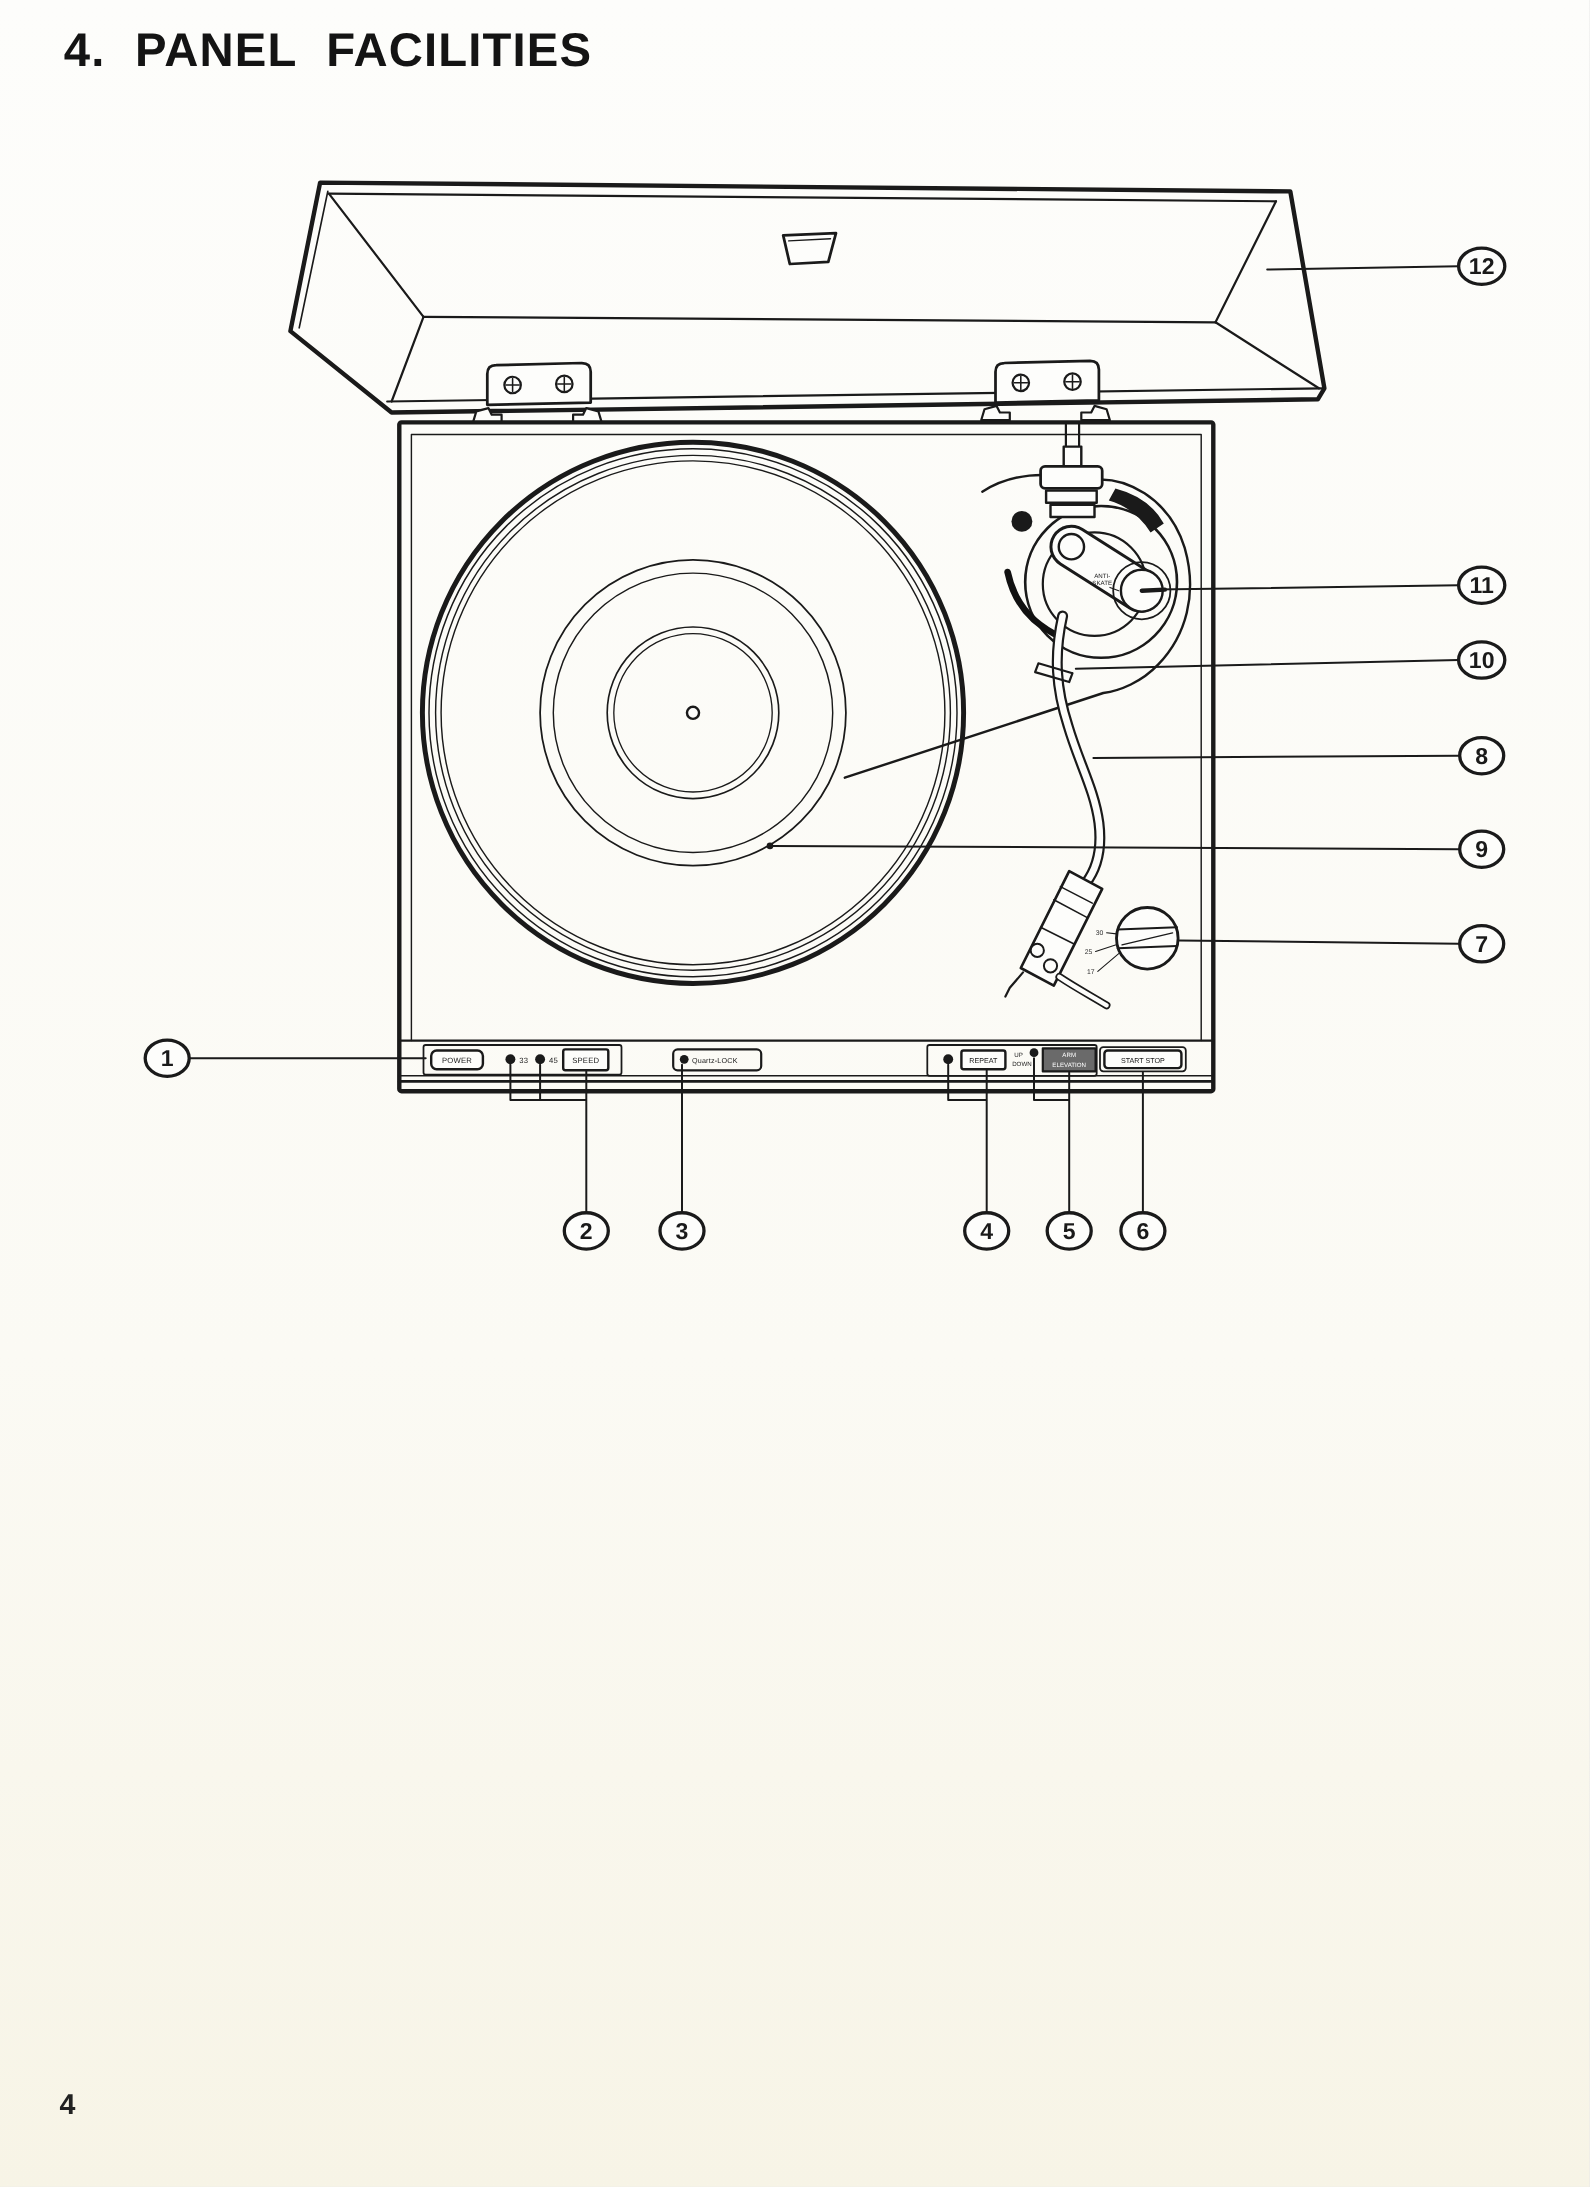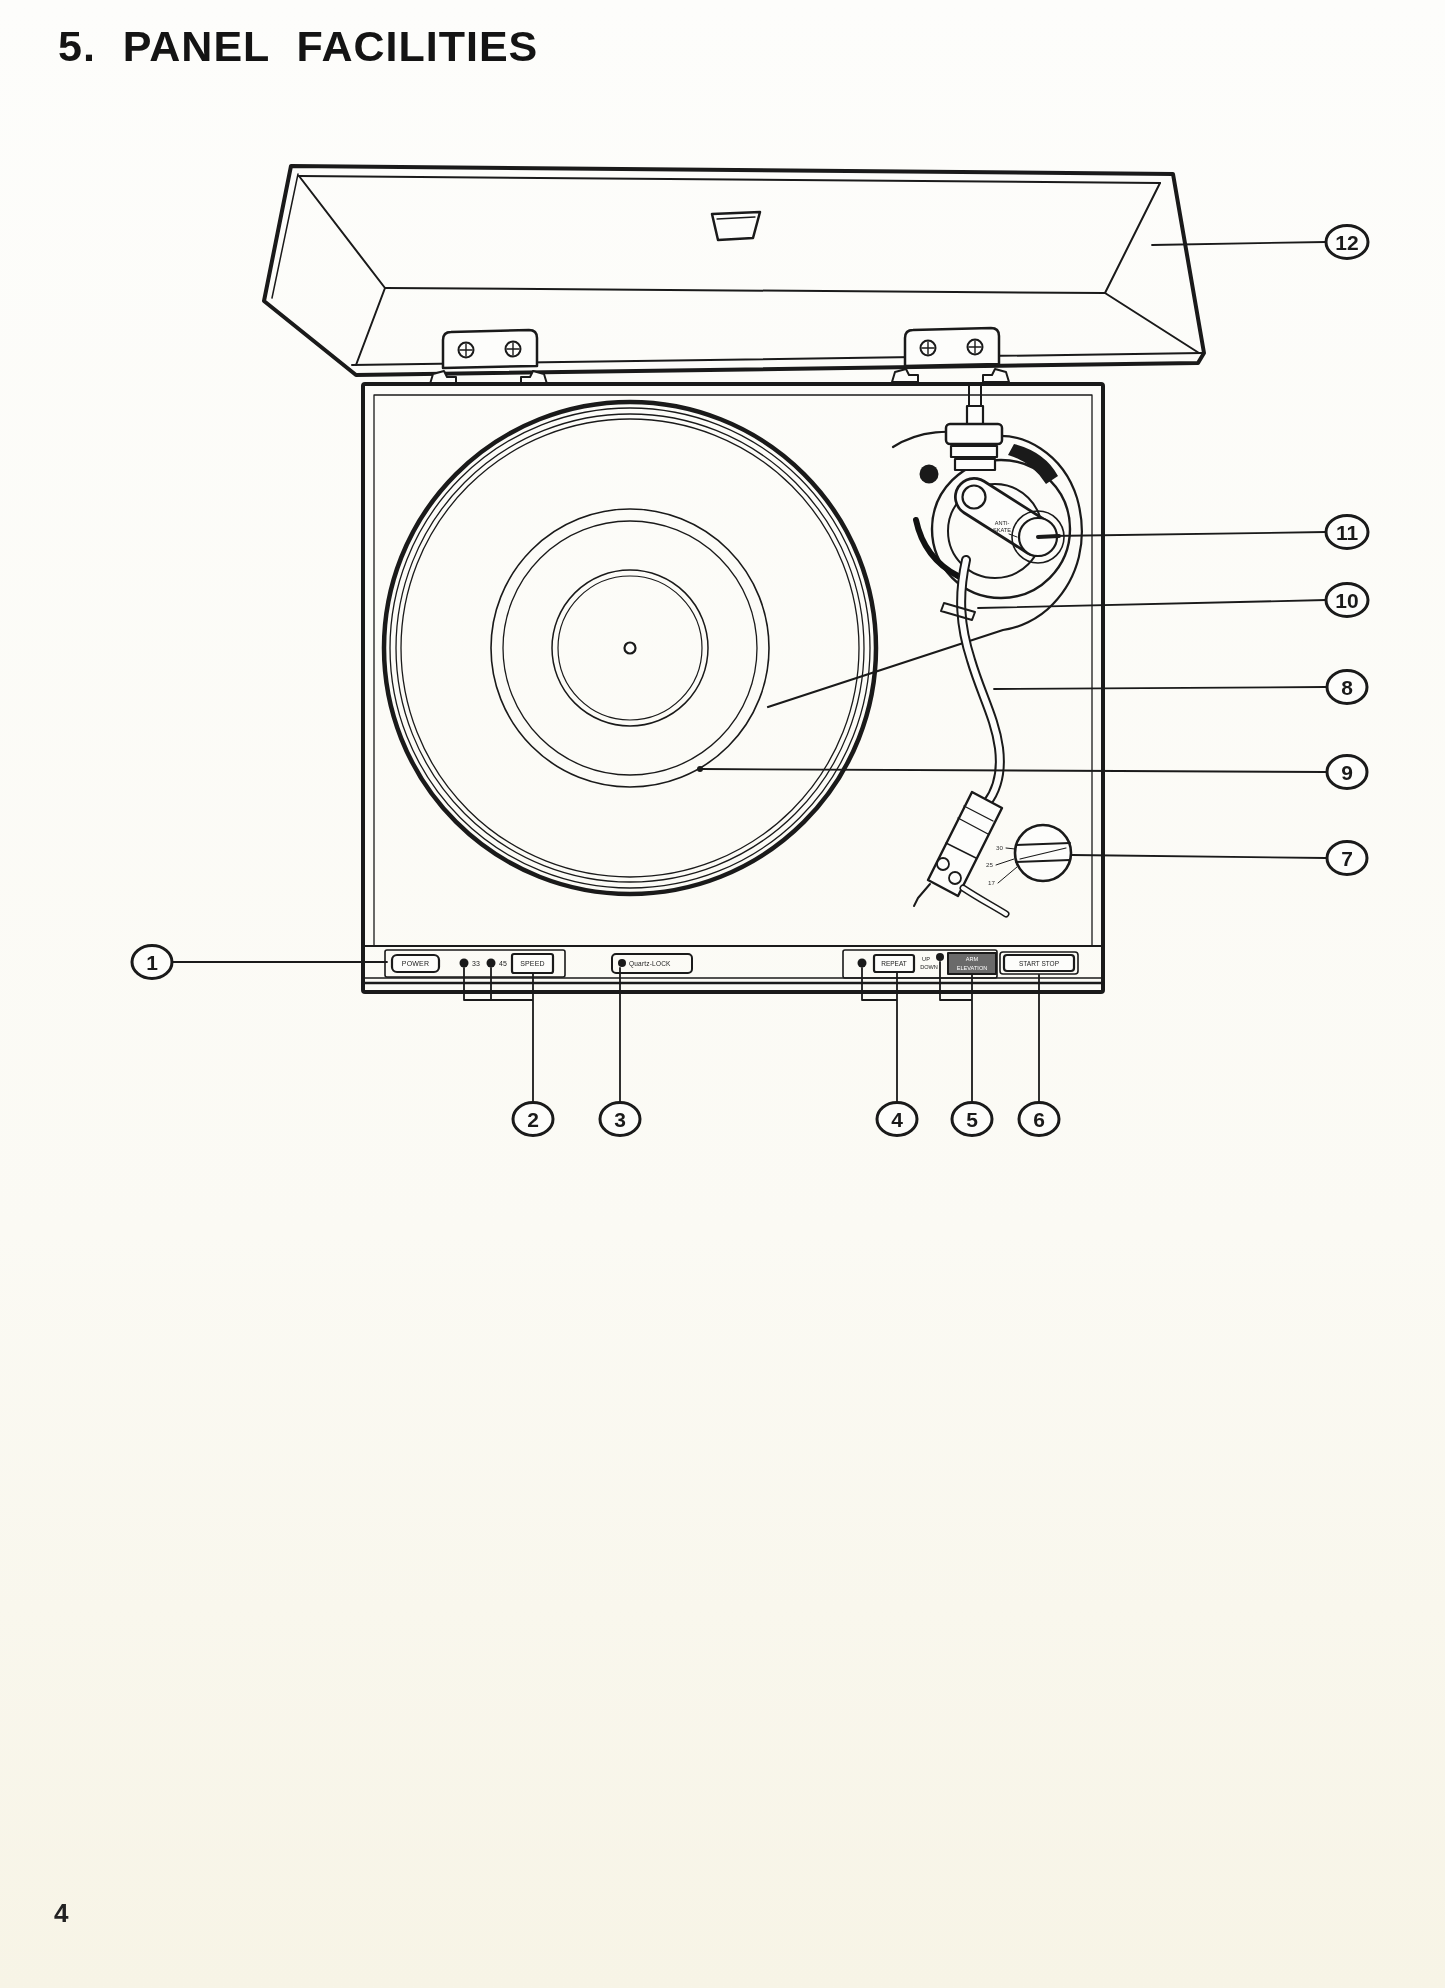--- a/index.html
+++ b/index.html
@@ -28,21 +28,21 @@
   svg .callout-num{font-weight:bold;font-size:21px;}
   svg .btn-label{font-size:7px;letter-spacing:.2px;}
   svg .tiny-label{font-size:5.6px;}
   svg .micro{font-size:6.2px;fill:#333;}
 </style>
 </head>
 <body>
 
 <div class="page">
 
-  <div class="title">5. PANEL  FACILITIES</div>
+  <div class="title">4. PANEL  FACILITIES</div>
 
   <svg width="1445" height="1988" viewBox="0 0 1445 1988" stroke-linecap="round" stroke-linejoin="round">
 
     <g fill="none" stroke="#1a1a1a">
       <path stroke-width="4" d="M 291 166 L 1173 174 L 1204 353 L 1198 363 L 356 375 L 264 301 Z"></path>
       <path stroke-width="1.5" d="M 272 298 L 298 174"></path>
       <path stroke-width="2" d="M 352 365 L 1202 353"></path>
       <path stroke-width="2" d="M 299 176 L 1160 183"></path>
       <path stroke-width="2" d="M 299 176 L 385 288"></path>
       <path stroke-width="2" d="M 1160 183 L 1105 293"></path>

